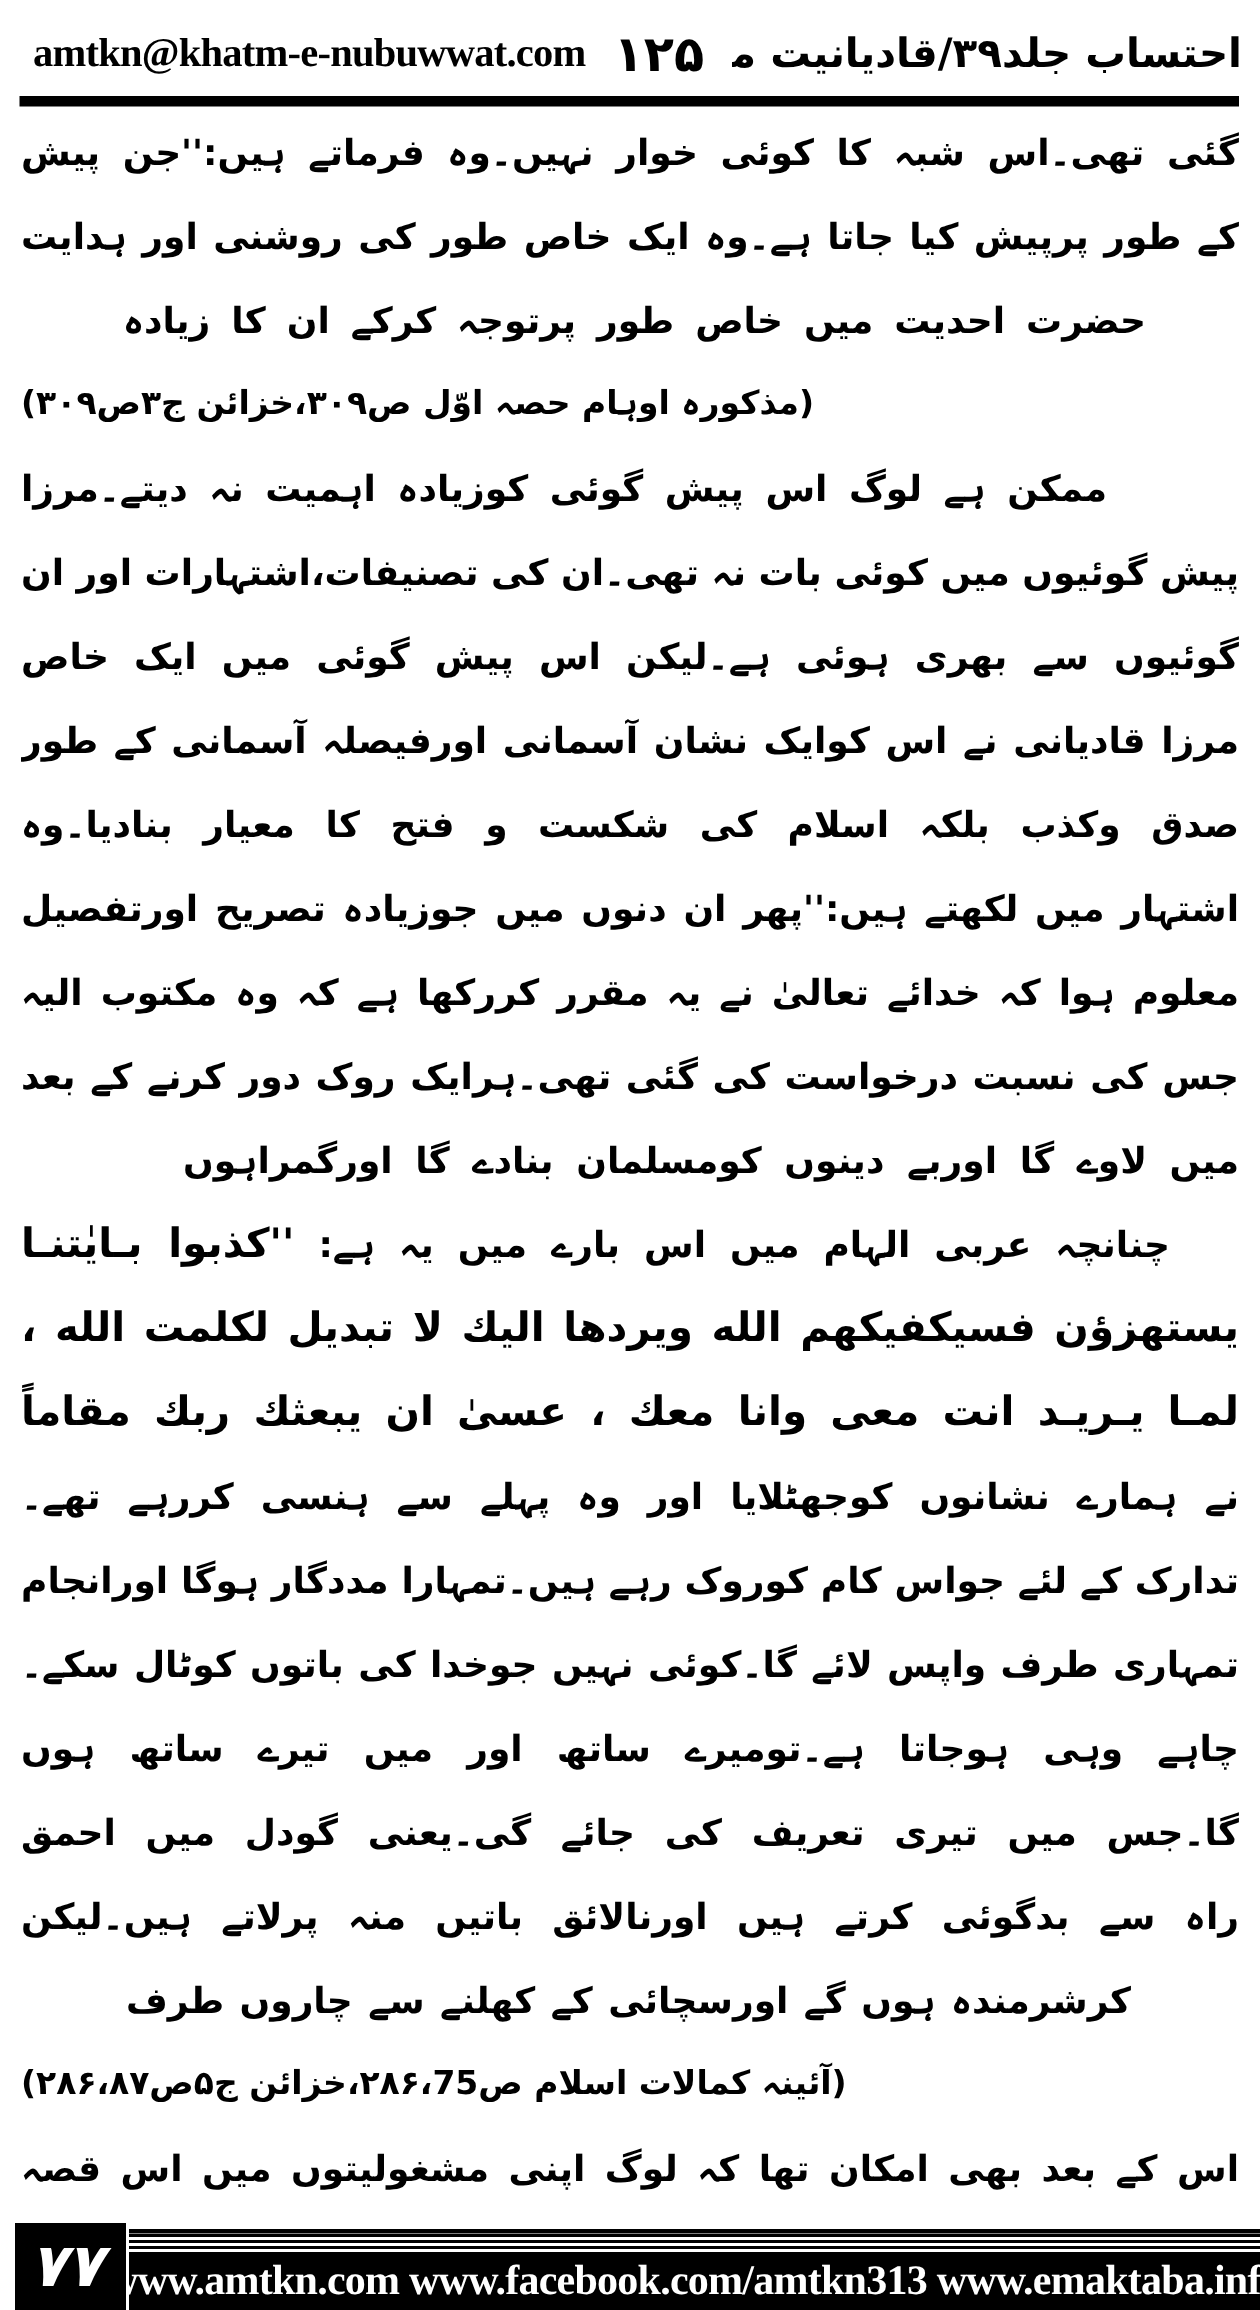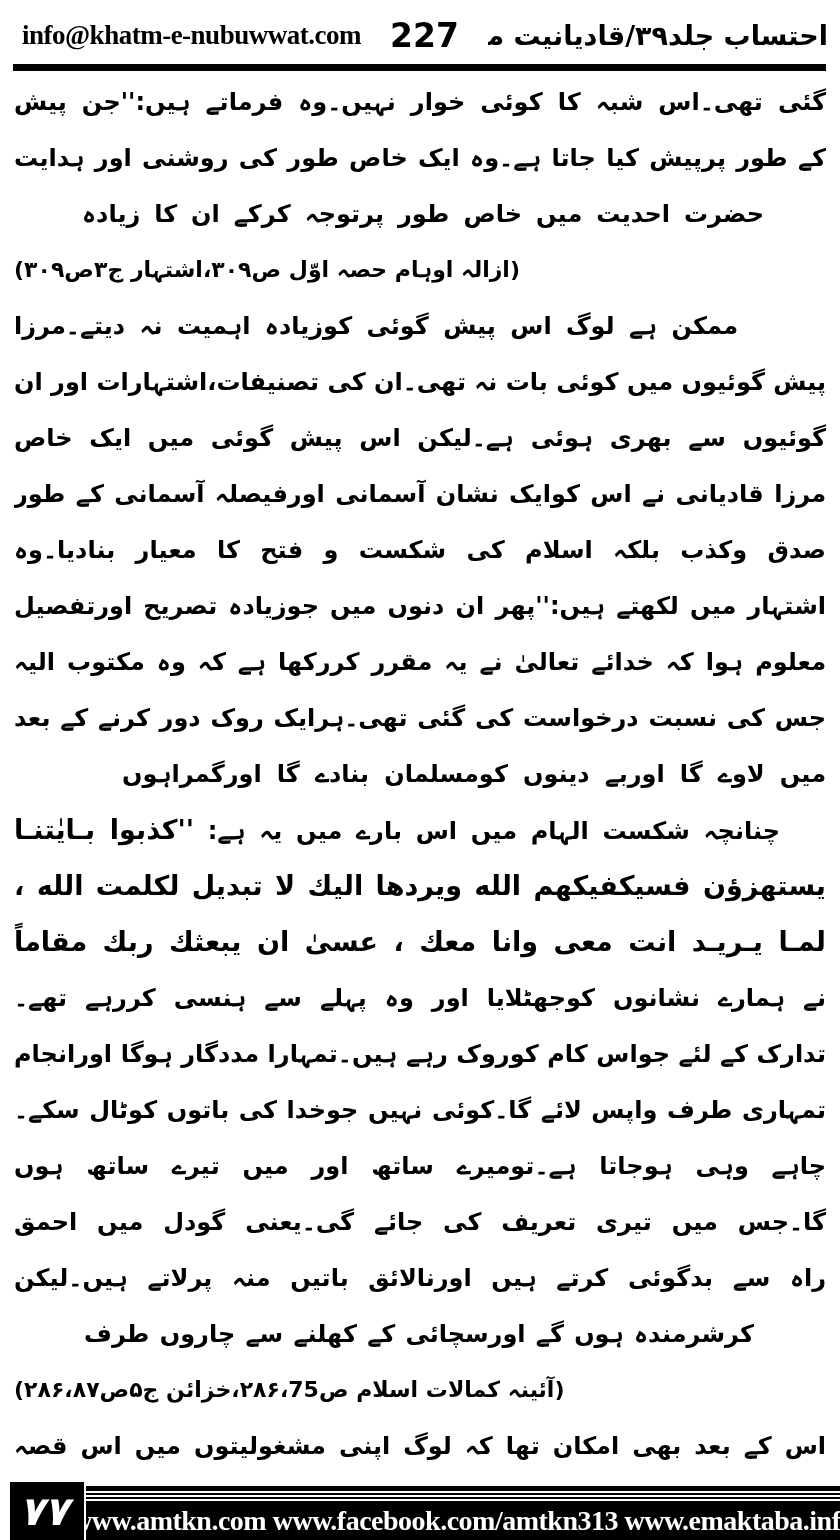--- a/index.html
+++ b/index.html
@@ -64,42 +64,42 @@
   }
   .footer-numbox span{
     color:#fff;font-size:40px;font-weight:bold;direction:rtl;
     transform:skewX(-14deg);line-height:1;
   }
 </style>
 </head>
 <body>
 
 <div class="header">
-  <span class="email">info@khatm-e-nubuwwat.com</span>
-  <span class="pagenum">227</span>
+  <span class="email">amtkn@khatm-e-nubuwwat.com</span>
+  <span class="pagenum">۱۲۵</span>
   <span class="booktitle">احتساب جلد۳۹/قادیانیت مطالعہ وجائزہ</span>
 </div>
 <div class="rule"></div>
 
 <div class="bodytext">
   <div class="ln">گئی تھی۔اس شبہ کا کوئی خوار نہیں۔وہ فرماتے ہیں:''جن پیش گوئیوں کومخالف کے سامنے دعوے</div>
   <div class="ln">کے طور پرپیش کیا جاتا ہے۔وہ ایک خاص طور کی روشنی اور ہدایت اپنے اندر رکھتی ہیں اورملہم لوگ</div>
   <div class="ln quote-end">حضرت احدیت میں خاص طور پرتوجہ کرکے ان کا زیادہ ترانکشاف کرالیتے ہیں۔''</div>
-  <div class="ln ref">(ازالہ اوہام حصہ اوّل ص۳۰۹،اشتہار ج۳ص۳۰۹)</div>
+  <div class="ln ref">(مذکورہ اوہام حصہ اوّل ص۳۰۹،خزائن ج۳ص۳۰۹)</div>
   <div class="ln indent-lg">ممکن ہے لوگ اس پیش گوئی کوزیادہ اہمیت نہ دیتے۔مرزا قادیانی کی زندگی میں ان</div>
   <div class="ln">پیش گوئیوں میں کوئی بات نہ تھی۔ان کی تصنیفات،اشتہارات اور ان کی دعوتی زندگی ان پیش</div>
   <div class="ln">گوئیوں سے بھری ہوئی ہے۔لیکن اس پیش گوئی میں ایک خاص انفرادیت اورتشخص ہے۔</div>
   <div class="ln">مرزا قادیانی نے اس کوایک نشان آسمانی اورفیصلہ آسمانی کے طور پرپیش کیا اوراس کونہ صرف اپنے</div>
   <div class="ln">صدق وکذب بلکہ اسلام کی شکست و فتح کا معیار بنادیا۔وہ ۱۰؍جولائی ۱۸۸۸ء کے مذکورہ بالا</div>
   <div class="ln">اشتہار میں لکھتے ہیں:''پھر ان دنوں میں جوزیادہ تصریح اورتفصیل کے لئے بار بارتوجہ کی گئی تو</div>
   <div class="ln">معلوم ہوا کہ خدائے تعالیٰ نے یہ مقرر کررکھا ہے کہ وہ مکتوب الیہ (مرزا احمد بیگ) کی دختر کلاں کو</div>
   <div class="ln">جس کی نسبت درخواست کی گئی تھی۔ہرایک روک دور کرنے کے بعد انجام کار اسی عاجز کے نکاح</div>
   <div class="ln end-pad">میں لاوے گا اوربے دینوں کومسلمان بنادے گا اورگمراہوں میں ہدایت پھیلا دے گا۔''</div>
   <div class="ln indent-sm">
-    <span>چنانچہ شکست الہام میں اس بارے میں یہ ہے:</span>
+    <span>چنانچہ عربی الہام میں اس بارے میں یہ ہے:</span>
     <span class="arabic">''کذبوا بـایٰتنـا وکـانوا بھا</span>
   </div>
   <div class="ln arabic">یستهزؤن فسیکفیکهم الله ویردها الیك لا تبدیل لکلمت الله ، ان ربك فعال</div>
   <div class="ln">
     <span class="arabic">لمـا یـریـد انت معی وانا معك ، عسیٰ ان یبعثك ربك مقاماً محموداً''</span>
     
   </div>
   <div class="ln">نے ہمارے نشانوں کوجھٹلایا اور وہ پہلے سے ہنسی کررہے تھے۔سوخدائے تعالیٰ ان سب کے</div>
   <div class="ln">تدارک کے لئے جواس کام کوروک رہے ہیں۔تمہارا مددگار ہوگا اورانجام کار اس کی اس لڑکی کو</div>
   <div class="ln">تمہاری طرف واپس لائے گا۔کوئی نہیں جوخدا کی باتوں کوٹال سکے۔تیرا رب وہ قادر ہے کہ جوکچھ</div>

